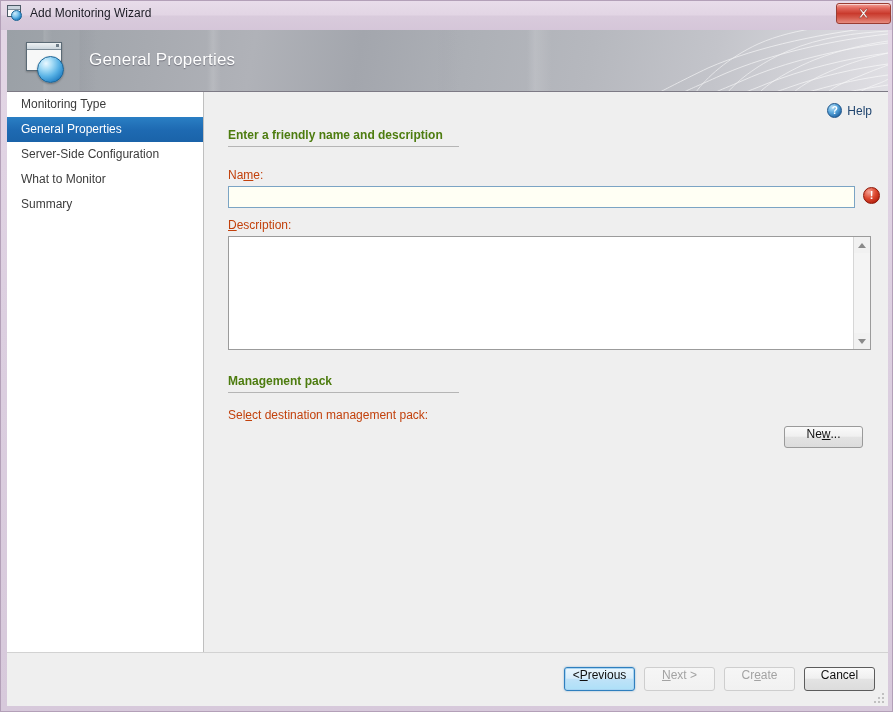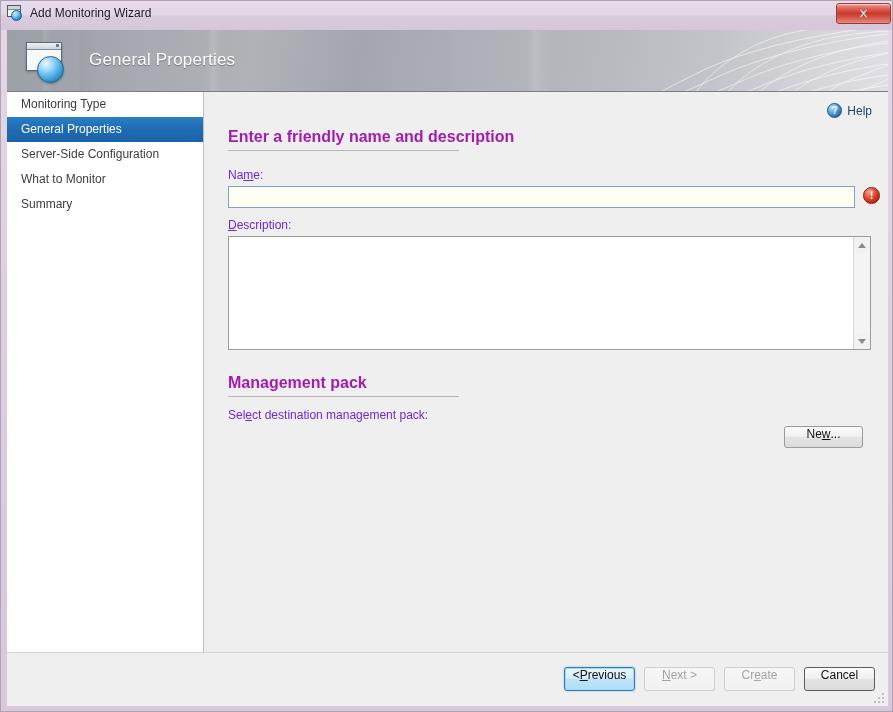--- a/index.html
+++ b/index.html
@@ -237,34 +237,34 @@
     color: #ffffff;
     line-height: 15px;
   }
   .help-text {
     font-size: 12px;
     color: #20456f;
   }
 
   .section-head {
     position: absolute;
-    font-size: 16px;
+    font-size: 12px;
     font-weight: bold;
-    color: #a21caf;
+    color: #4d7c0f;
     padding-bottom: 4px;
     border-bottom: 1px solid #b5b5b5;
     white-space: nowrap;
   }
   #sec-friendly { left: 24px; top: 36px; width: 231px; }
   #sec-mp       { left: 24px; top: 282px; width: 231px; }
 
   .fld-label {
     position: absolute;
     font-size: 12px;
-    color: #6d28d9;
+    color: #c2410c;
     white-space: nowrap;
   }
   .acc { text-decoration: underline; }
 
   #lbl-name { left: 24px; top: 76px; }
   #lbl-desc { left: 24px; top: 126px; }
   #lbl-mp   { left: 24px; top: 316px; }
 
   .name-input {
     position: absolute;

